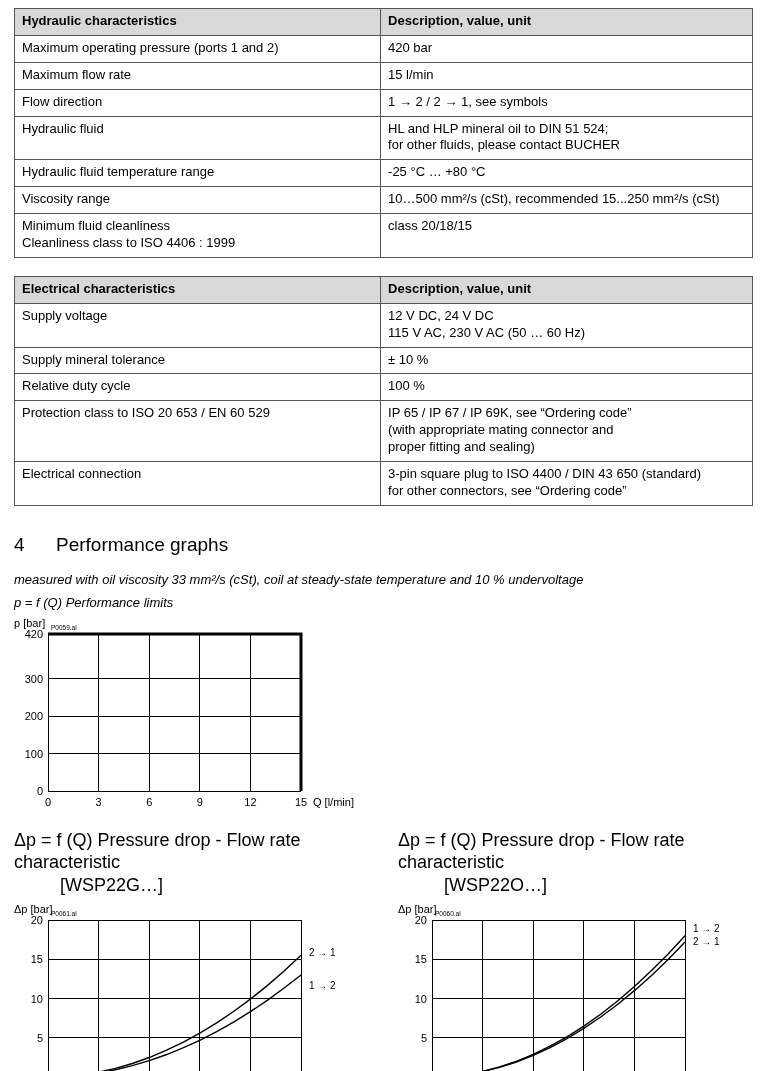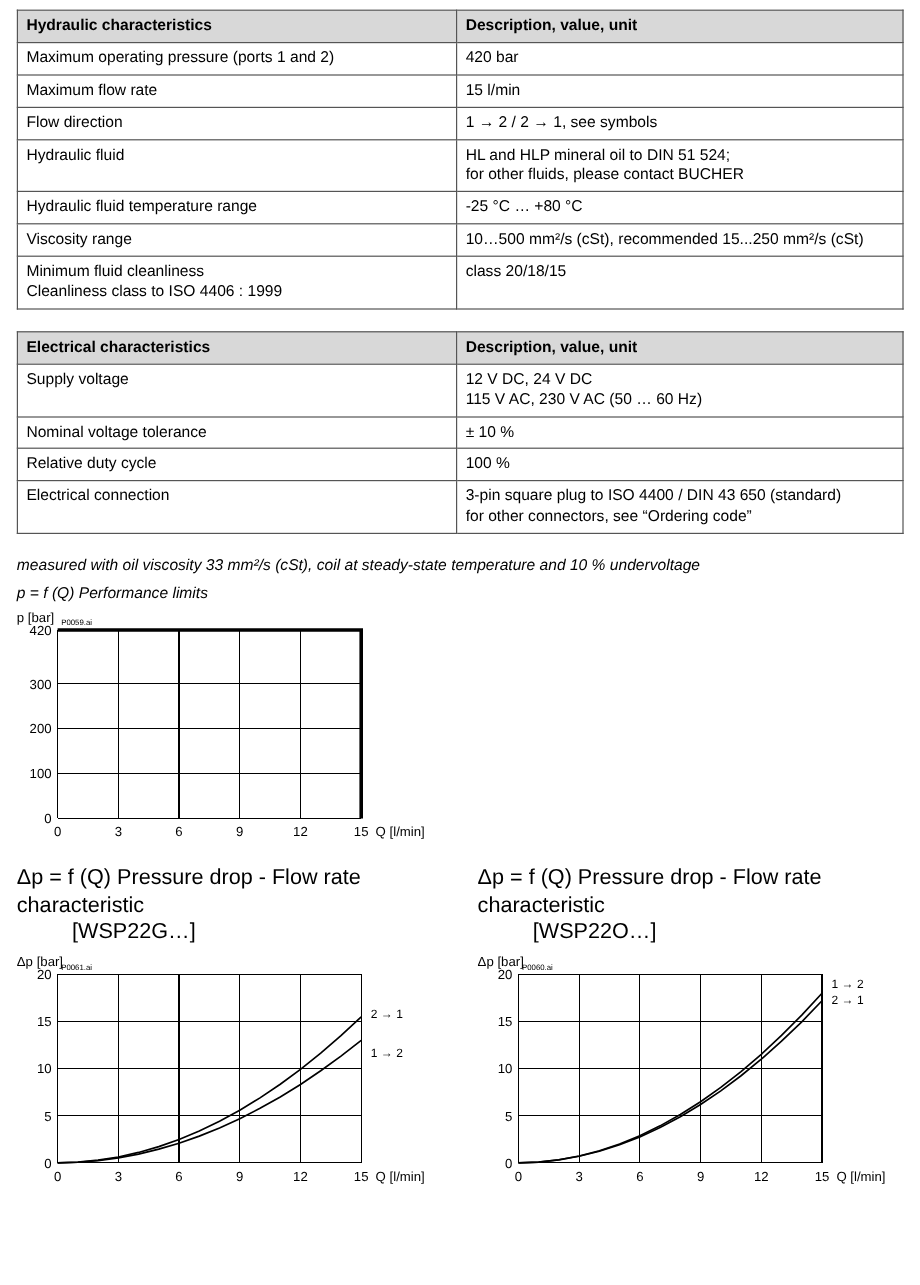--- a/index.html
+++ b/index.html
@@ -80,35 +80,44 @@
         <th>Description, value, unit</th>
       </tr>
     </thead>
     <tbody>
       <tr>
           <td class="c1">Supply voltage</td>
           <td>12 V DC, 24 V DC
 115 V AC, 230 V AC  (50 … 60 Hz)</td>
         </tr>
       <tr>
-          <td class="c1">Nominal voltage tolerance</td>
+          <td class="c1">Supply mineral tolerance</td>
           <td>± 10 %</td>
         </tr>
       <tr>
           <td class="c1">Relative duty cycle</td>
           <td>100 %</td>
+        </tr>
+      <tr>
+          <td class="c1">Protection class to ISO 20 653 / EN 60 529</td>
+          <td>IP 65 / IP 67 / IP 69K, see “Ordering code”
+(with appropriate mating connector and
+proper fitting and sealing)</td>
         </tr>
       <tr>
           <td class="c1">Electrical connection</td>
           <td>3-pin square plug to ISO 4400 / DIN 43 650 (standard)
 for other connectors, see “Ordering code”</td>
         </tr>
     </tbody>
   </table>
 
+  <div class="section-heading">
+    <span class="sec-num">4</span><span>Performance graphs</span>
+  </div>
 
   <div class="intro-line">measured with oil viscosity 33 mm²/s (cSt), coil at steady-state temperature and 10 % undervoltage</div>
   <div class="intro-line">p = f (Q) Performance limits</div>
 
   <svg id="chart1" class="chart" width="349" height="197" viewBox="0 0 349 197">
       <line x1="34" y1="173" x2="34" y2="16" stroke="#000" stroke-width="1" shape-rendering="crispEdges"></line>
       <text x="34" y="188" text-anchor="middle" font-size="11">0</text>
       <line x1="84.6" y1="173" x2="84.6" y2="16" stroke="#000" stroke-width="1" shape-rendering="crispEdges"></line>
       <text x="84.6" y="188" text-anchor="middle" font-size="11">3</text>
       <line x1="135.2" y1="173" x2="135.2" y2="16" stroke="#000" stroke-width="1" shape-rendering="crispEdges"></line>

